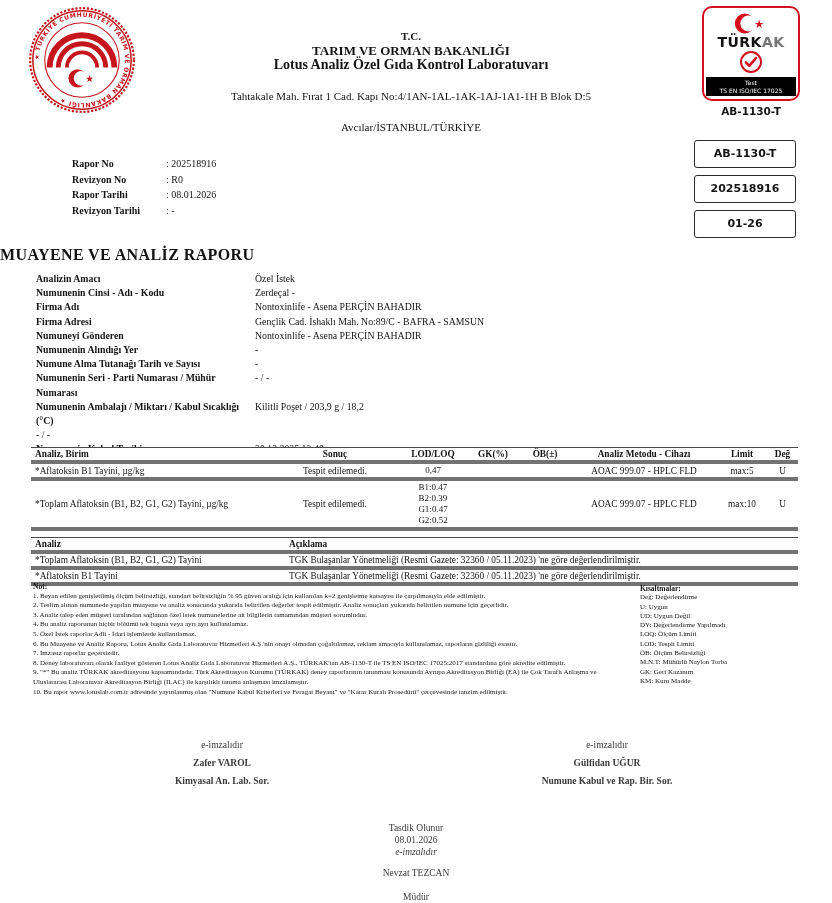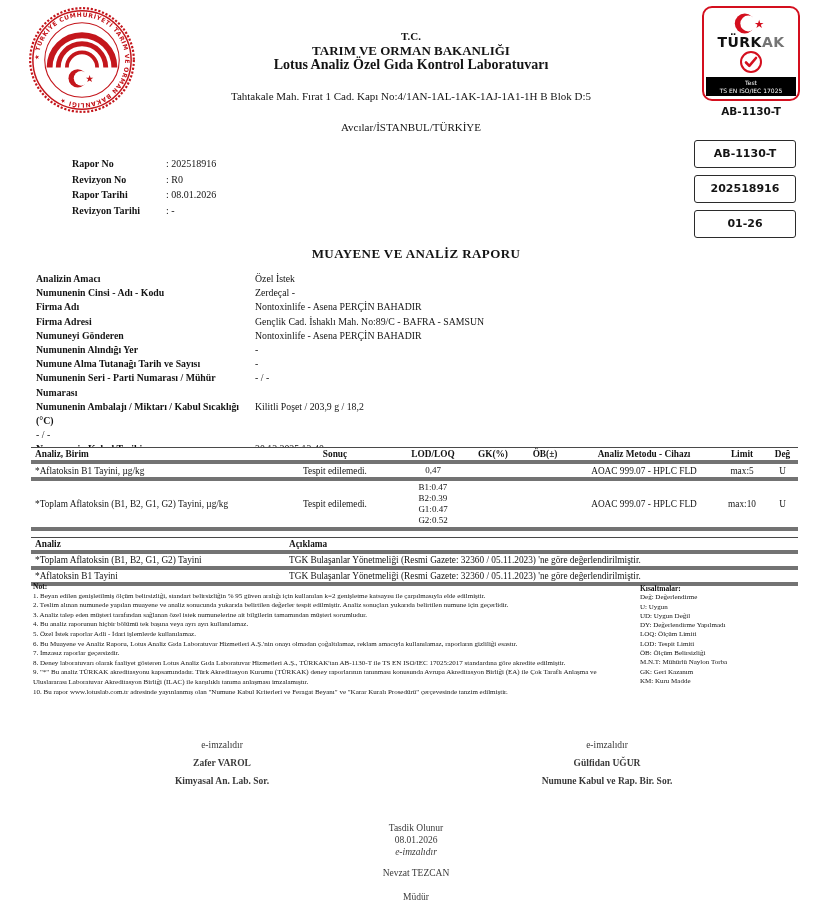--- a/index.html
+++ b/index.html
@@ -27,22 +27,22 @@
   
   .rinfo { position:absolute; left:36px; top:156px; font-size:10px;margin-left:36px; }
   .ri-row { display:flex; line-height:15.5px; }
   .ri-label { width:94px; font-weight:bold; }
 
   .sboxes { position:absolute; right:36px; top:140px; width:102px; }
   .sbox { border:1.5px solid #2b2b2b; border-radius:3px; height:28px; line-height:25px; text-align:center;
           font-weight:bold; font-size:11px; margin-bottom:7px; background:#fff; font-family:"DejaVu Sans", sans-serif; }
 
   
-  .title { position:absolute; top:246px; left:0; right:0; text-align:center;
-           font-size:13px; font-weight:bold; letter-spacing:.4px; }
+  .title { position:absolute; top:246px; left:0; right:0; text-align:left;
+           font-size:16px; font-weight:bold; letter-spacing:.4px; }
 
   
   .details { position:absolute; left:36px; top:272px; right:28px; font-size:9.8px; }
   .d-row { display:flex; line-height:14.2px; }
   .d-label { width:219px; font-weight:bold; flex-shrink:0; }
   .d-value { }
 
   
   .tbl { border-collapse:collapse; table-layout:fixed; font-size:9.3px; background:#fff; }
   .tbl th, .tbl td { border-top:1px solid #4a4a4a; border-bottom:4px solid #737373;

